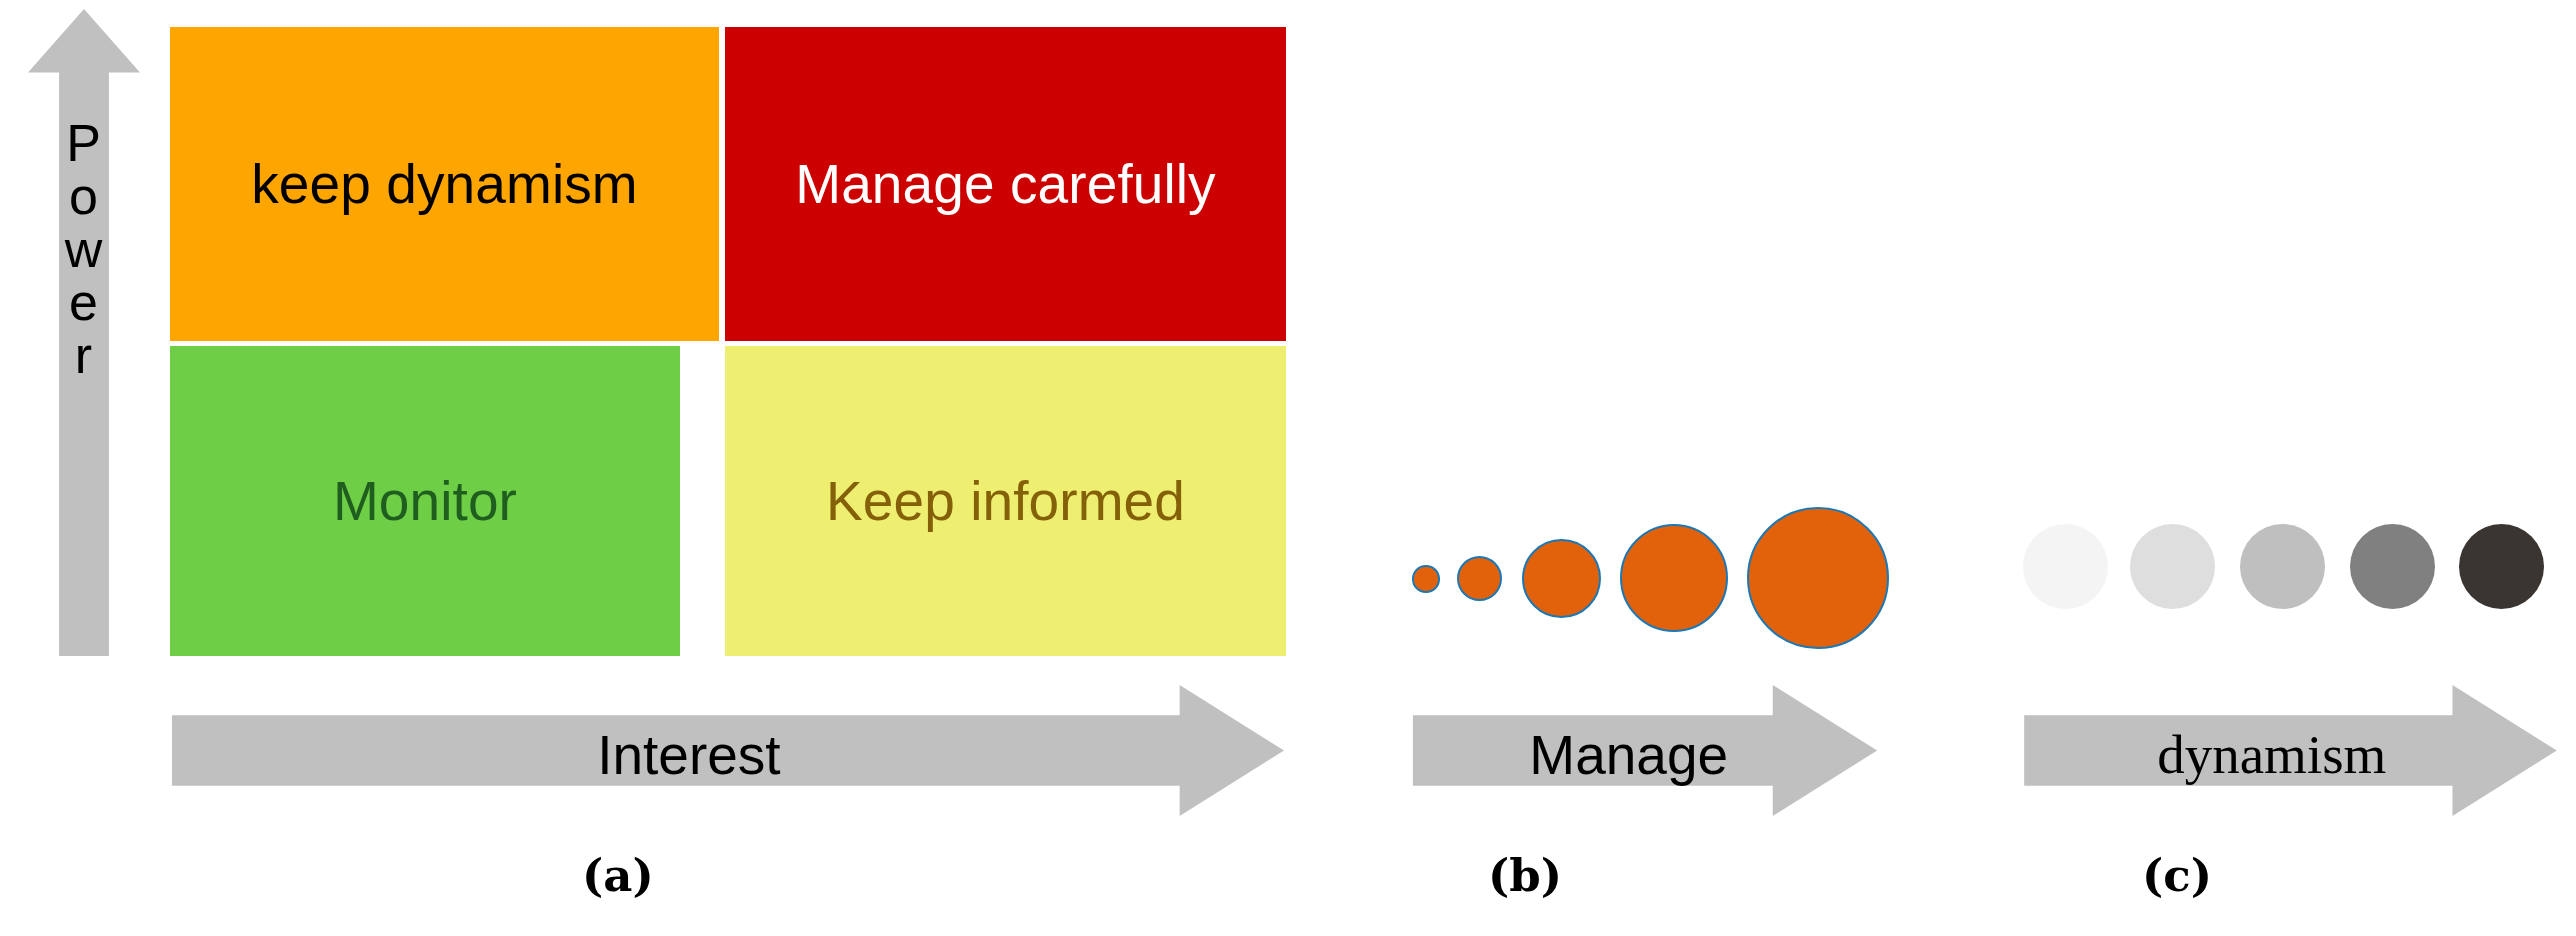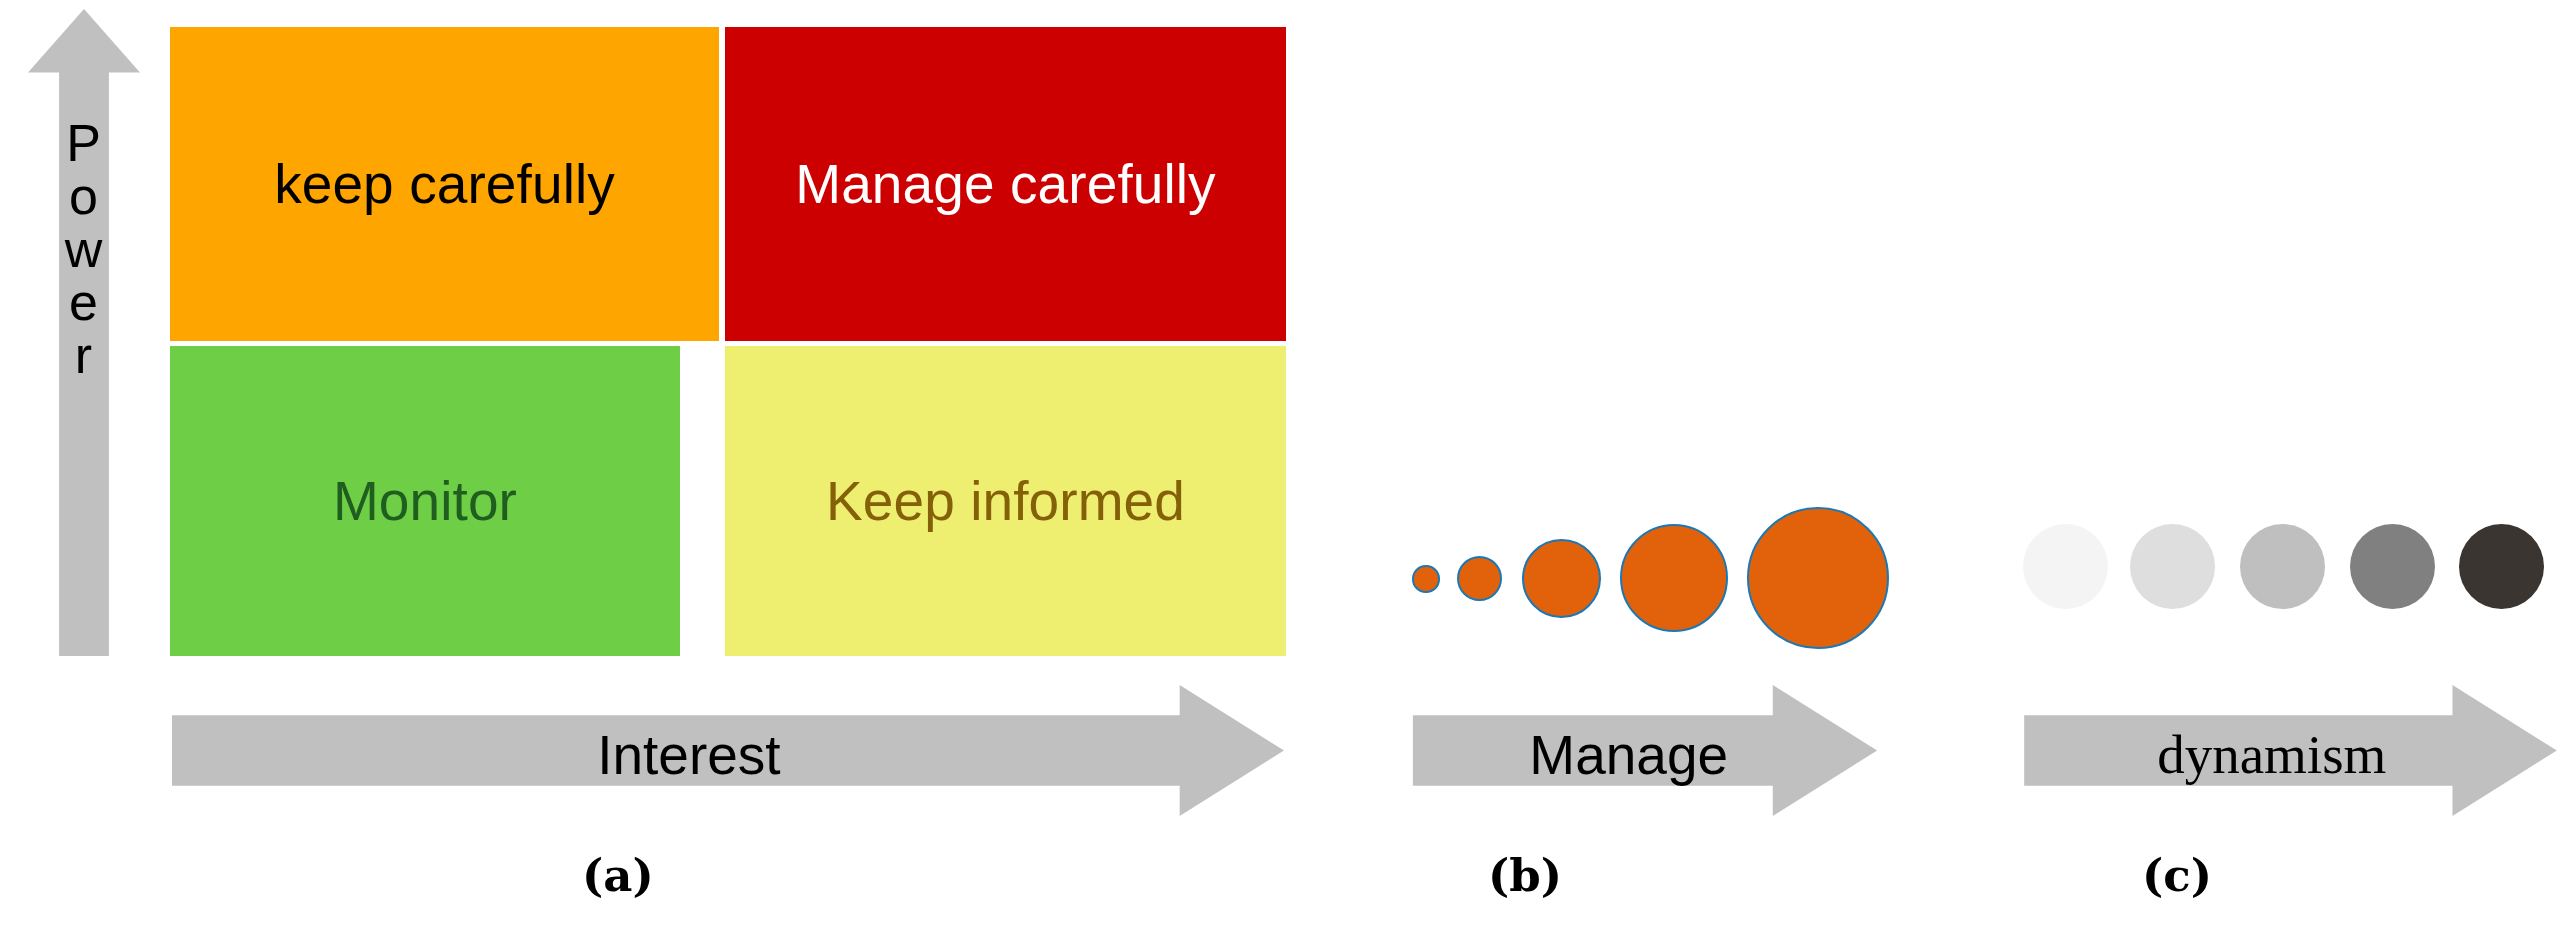--- a/index.html
+++ b/index.html
@@ -73,21 +73,21 @@
       <span>P</span>
       <span>o</span>
       <span>w</span>
       <span>e</span>
       <span>r</span>
     </div>
   </div>
 
   <div class="matrix">
     <div class="cell cell-tl">
-      <span class="cell-label" style="color:#000000">keep carefully</span>
+      <span class="cell-label" style="color:#000000">keep dynamism</span>
     </div>
     <div class="cell cell-tr">
       <span class="cell-label" style="color:#FFFFFF">Manage carefully</span>
     </div>
     <div class="cell cell-bl">
       <span class="cell-label" style="color:#1F5E1F">Monitor</span>
     </div>
     <div class="cell cell-br">
       <span class="cell-label" style="color:#846008">Keep informed</span>
     </div>

